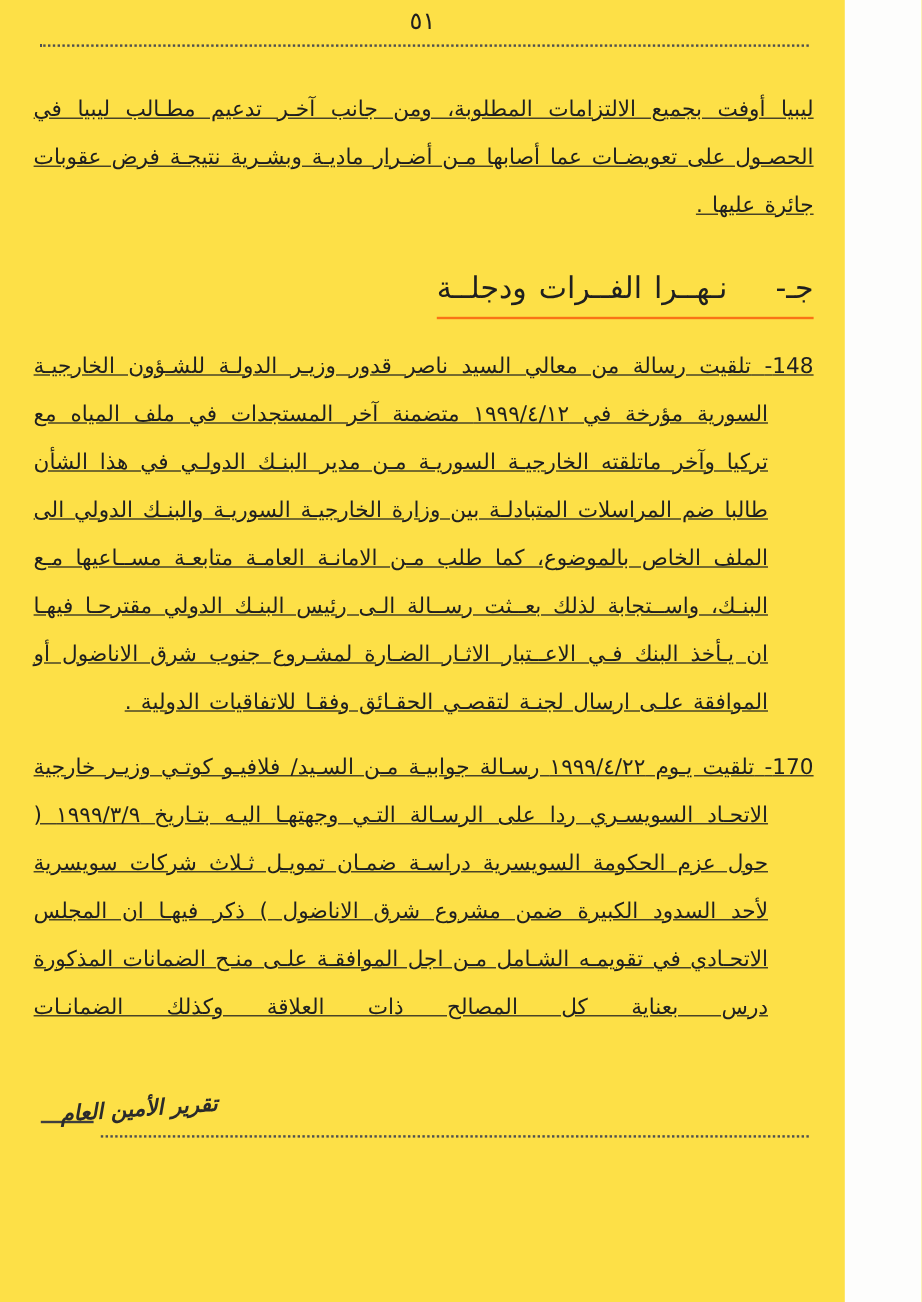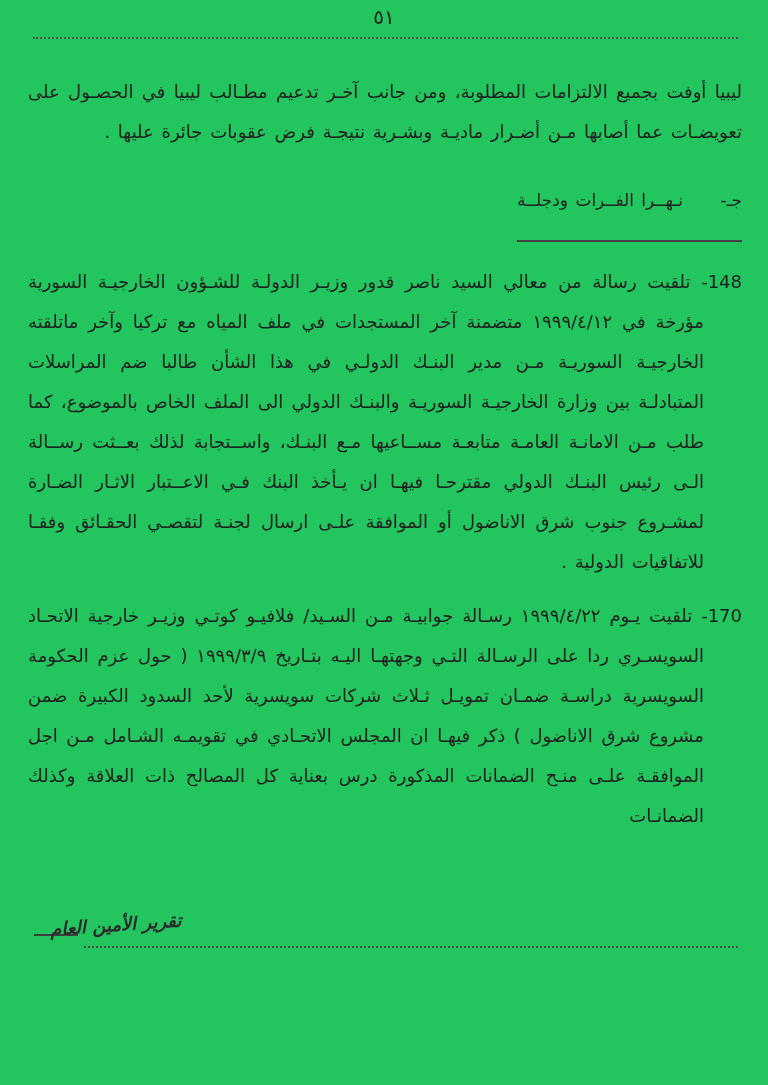--- a/index.html
+++ b/index.html
@@ -1,23 +1,23 @@
 <!DOCTYPE html>
 <html lang="ar"><head>
 <meta charset="utf-8">
 <style>
   * { box-sizing: border-box; }
   html, body { margin: 0; padding: 0; }
   body { background: #fdfdfc; }
 
   .page {
     position: relative;
-    width: 768px;
+    width: 704px;
     height: 1085px;
-    background: #22c55e;
+    background: #fde047;
     font-family: "DejaVu Sans", sans-serif;
     color: #1f1f1f;
     overflow: hidden;
   }
 
   .page-number {
     position: absolute;
     top: 5px;
     left: 0;
     right: 0;
@@ -38,31 +38,32 @@
   .content {
     position: absolute;
     top: 72px;
     right: 26px;
     left: 28px;
     direction: rtl;
     font-size: 18px;
     line-height: 40px;
     text-align: justify;
     word-spacing: 2px;
+    text-decoration: underline;
   }
 
   .para { margin: 0; }
   .intro { margin-bottom: 28px; }
 
   .heading-row { margin: 0 0 20px 0; }
   .heading-inner {
     display: inline-block;
-    border-bottom: 2px solid #404040;
-    padding-bottom: 20px;
-    font-size: 17px;
+    border-bottom: 2px solid #f97316;
+    padding-bottom: 4px;
+    font-size: 25px;
   }
   .heading-title { margin-right: 30px; }
 
   .numbered {
     padding-right: 38px;
     text-indent: -38px;
     margin-bottom: 14px;
   }
   .continues { text-align-last: justify; }
 

